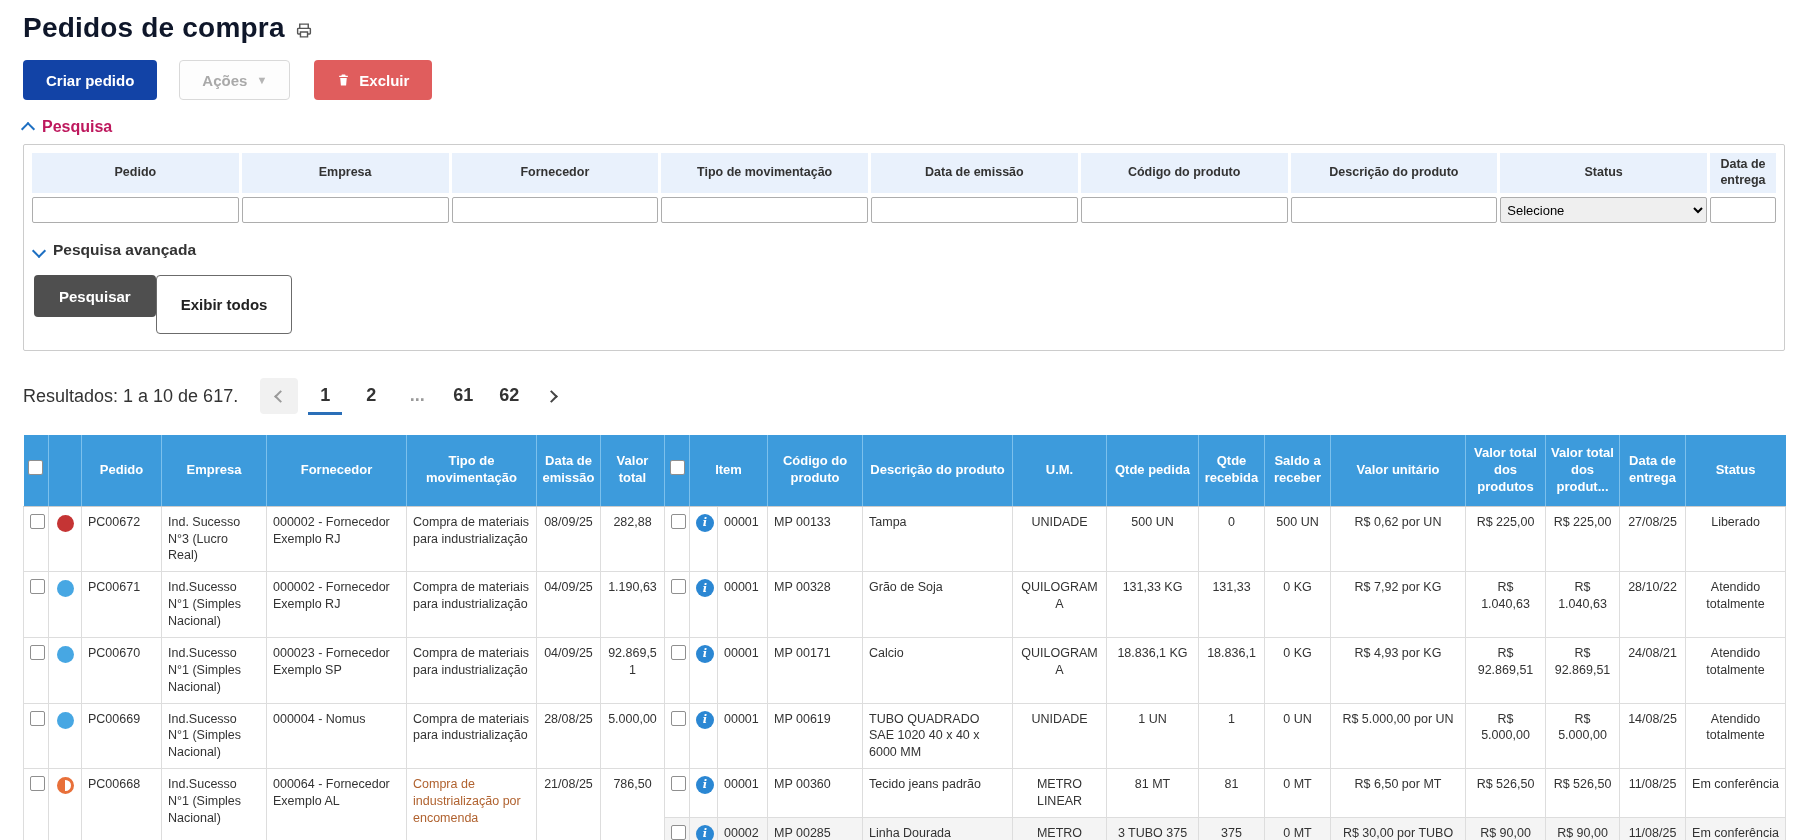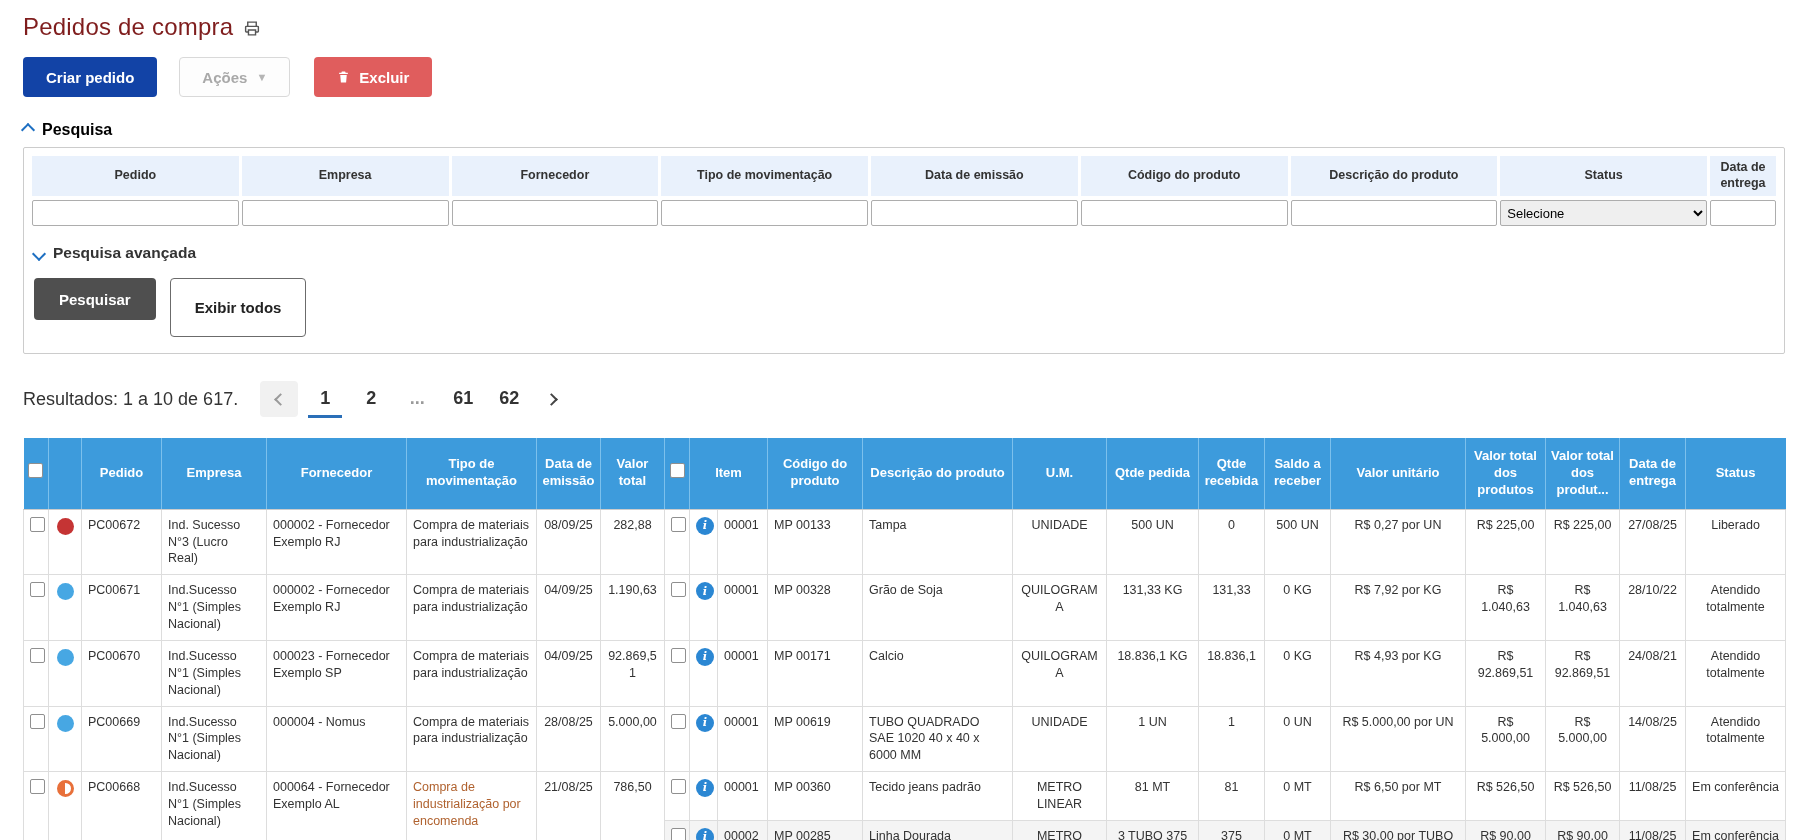--- a/index.html
+++ b/index.html
@@ -3,51 +3,51 @@
 <meta charset="utf-8">
 <style>
   html,body{margin:0;padding:0}
   body{
     width:1808px;height:840px;overflow:hidden;background:#fff;color:#333;
     font-family:"Liberation Sans",sans-serif;-webkit-font-smoothing:antialiased;
   }
   .wrap{padding:10px 23px 0}
   .crumb{font-size:12.5px;color:#555;margin-bottom:2px}
   .title-row{display:flex;align-items:center;gap:10px;margin:2px 0 16px}
-  .page-title{font-size:24px;font-weight:normal;color:#7f1d1d;letter-spacing:.2px}
+  .page-title{font-size:28px;font-weight:bold;color:#0f172a;letter-spacing:.2px}
   .print-ic{margin-top:8px;cursor:pointer}
 
   
   .toolbar{display:flex;gap:14px;margin-bottom:14px}
   .btn{display:inline-flex;align-items:center;justify-content:center;gap:9px;height:40px;
     padding:0 22px;border-radius:4px;font-size:15px;font-weight:bold;border:1px solid transparent;
     cursor:pointer;font-family:inherit;box-sizing:border-box}
   .btn-create{background:#1243a6;color:#fff}
   .btn-actions{background:#fdfdfd;border-color:#d9d9d9;color:#a9a9a9;margin-left:8px}
   .btn-actions .caret{font-size:11px;color:#b5b5b5}
   .btn-delete{background:#e05d5d;color:#fff;margin-left:10px}
 
   
   .chev{display:inline-block;width:8px;height:8px;border-left:2.5px solid #1d6fc2;border-bottom:2.5px solid #1d6fc2}
   .chev-up{transform:rotate(135deg);margin-top:4px}
   .chev-down{transform:rotate(-45deg);margin-bottom:3px}
 
-  .sec-head{display:flex;align-items:flex-start;gap:9px;margin:24px 0 8px;font-size:16px;font-weight:bold;color:#000000;cursor:pointer}
+  .sec-head{display:flex;align-items:center;gap:9px;margin:18px 0 8px;font-size:16px;font-weight:bold;color:#be185d;cursor:pointer}
 
   
   .search-box{border:1px solid #ccc;border-radius:2px;padding:8px 8px 16px;margin-bottom:10px}
   .sf-row{display:flex;gap:3px}
   .sf-col{flex:1;display:flex;flex-direction:column;gap:4px;min-width:0}
   .sf-narrow{flex:0 0 66px}
   .sf-head{background:#e9f1fc;min-height:40px;display:flex;align-items:center;justify-content:center;
     text-align:center;font-weight:bold;font-size:12.5px;line-height:1.25;color:#333;padding:2px 4px;box-sizing:border-box}
   .sf-input{height:26px;border:1px solid #adadad;border-radius:2px;font-family:inherit;font-size:13px;padding:0 6px;box-sizing:border-box;width:100%}
   select.sf-input{padding:0 2px;font-weight:normal}
   .adv-row{display:flex;align-items:flex-end;gap:9px;margin:18px 0 0 2px;font-size:15.5px;font-weight:bold;color:#333;cursor:pointer}
-  .search-actions{display:flex;gap:14px;margin-top:16px;margin-left:2px}
+  .search-actions{display:flex;margin-top:16px;margin-left:2px}
   .btn-search{background:#4f4f4f;color:#fff;height:42px;padding:0 24px}
   .btn-showall{background:#fff;border:1px solid #6b6b6b;color:#222;height:59px;padding:4px 24px}
 
   
   .pag-row{display:flex;align-items:center;gap:10px;margin:26px 0 20px;font-size:18px}
   .results{color:#333;margin-right:12px}
   .pg-prev{width:38px;height:36px;background:#f1f1f1;border-radius:4px;display:flex;align-items:center;justify-content:center;cursor:default}
   .pg-chev{display:inline-block;width:7px;height:7px;border-left:2px solid #9a9a9a;border-bottom:2px solid #9a9a9a}
   .pg-chev-l{transform:rotate(45deg);margin-left:3px}
   .pg-chev-r{transform:rotate(225deg);margin-right:3px;border-color:#444}
@@ -249,21 +249,21 @@
           <td class="ta-c">282,88</td>
           <td class="ta-c"><span class="cb"></span></td>
           <td class="ta-c"><span class="info">i</span></td>
           <td>00001</td>
           <td>MP 00133</td>
           <td>Tampa</td>
           <td class="ta-c">UNIDADE</td>
           <td class="ta-c">500 UN</td>
           <td class="ta-c">0</td>
           <td class="ta-c">500 UN</td>
-          <td class="ta-c">R$ 0,27 por UN</td>
+          <td class="ta-c">R$ 0,62 por UN</td>
           <td class="ta-c">R$ 225,00</td>
           <td class="ta-c">R$ 225,00</td>
           <td class="ta-c">27/08/25</td>
           <td class="ta-c">Liberado</td>
         </tr>
         <tr>
           <td class="ta-c"><span class="cb"></span></td>
           <td class="ta-c"><span class="dot dot-blue"></span></td>
           <td>PC00671</td>
           <td>Ind.Sucesso N°1 (Simples Nacional)</td>

